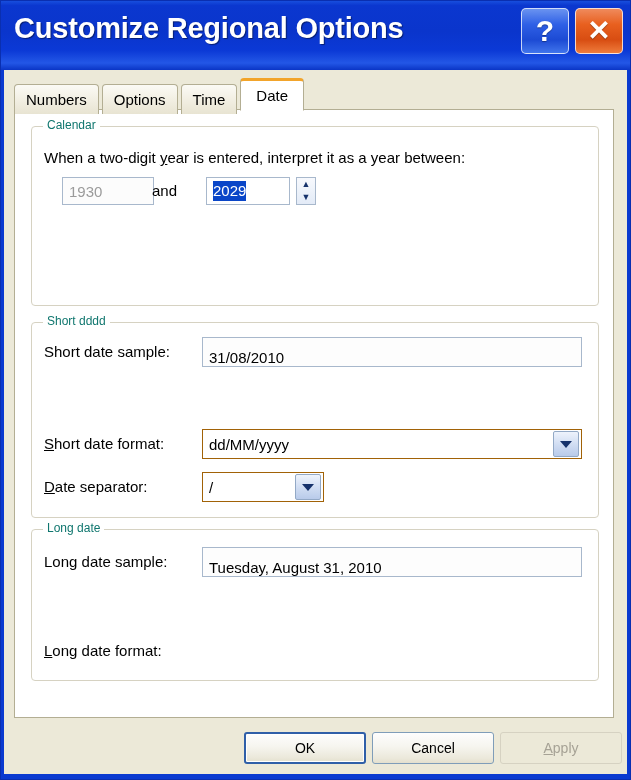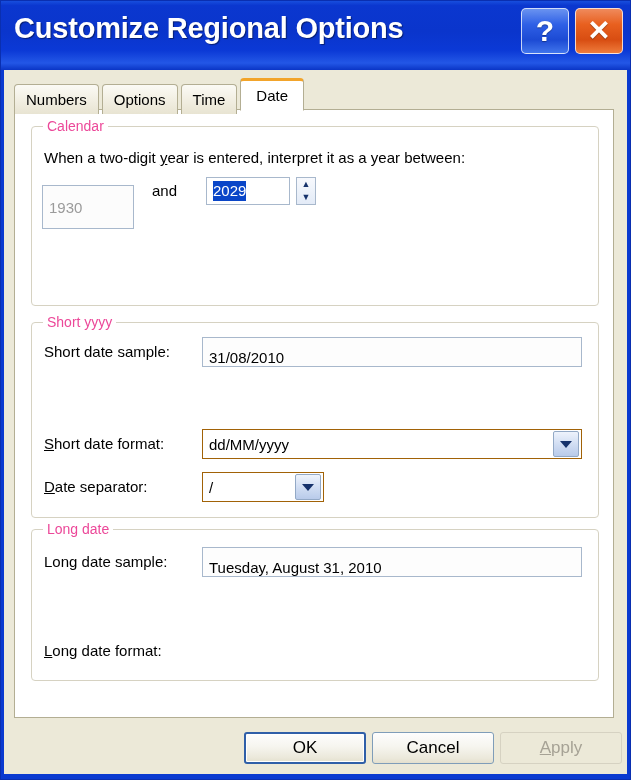--- a/index.html
+++ b/index.html
@@ -151,22 +151,22 @@
     border: 1px solid #d6d2c2;
     border-radius: 4px;
     box-sizing: border-box;
   }
   .group-legend {
     position: absolute;
     top: -9px;
     left: 11px;
     padding: 0 4px;
     background: #ffffff;
-    color: #ec4899;
-    font-size: 14px;
+    color: #0f766e;
+    font-size: 12px;
     white-space: nowrap;
   }
 
   #grp-calendar { left: 16px; top: 16px; width: 568px; height: 180px; }
   #grp-short    { left: 16px; top: 212px; width: 568px; height: 196px; }
   #grp-long     { left: 16px; top: 419px; width: 568px; height: 152px; }
 
   .lbl {
     position: absolute;
     font-size: 15px;
@@ -274,21 +274,21 @@
   .btn {
     position: absolute;
     top: 14px;
     width: 122px;
     height: 32px;
     box-sizing: border-box;
     border: 1px solid #7f9db9;
     border-radius: 3px;
     background: linear-gradient(to bottom, #fdfdfd 0%, #f6f5ef 45%, #ebe8da 85%, #e4e0ce 100%);
     font-family: "Liberation Sans", sans-serif;
-    font-size: 17px;
+    font-size: 14px;
     color: #000000;
     display: flex;
     align-items: center;
     justify-content: center;
     cursor: pointer;
   }
   .btn.default {
     border: 2px solid #2f5fa8;
     box-shadow: inset 0 0 0 1px #ffffff;
   }
@@ -347,38 +347,38 @@
       </div>
     </div>
 
     <div class="tabpage">
 
       <div class="groupbox" id="grp-calendar">
         <div class="group-legend">Calendar</div>
 
         <div class="lbl" style="left:12px; top:22px;"><span>When a two-digit </span><u>y</u><span>ear is entered, interpret it as a year between:</span></div>
 
-        <div class="textbox readonly" style="left:10px; top:50px; width:92px; height:44px;margin-top:8px;">
+        <div class="textbox readonly" style="left:30px; top:50px; width:92px; height:28px;">
           <span>1930</span>
         </div>
 
         <div class="lbl" style="left:120px; top:55px;">and</div>
 
         <div class="textbox" style="left:174px; top:50px; width:84px; height:28px;">
           <span class="sel">2029</span>
         </div>
 
         <div class="spinner" style="left:264px; top:50px;">
           <div class="spin-half">▲</div>
           <div class="spin-half">▼</div>
         </div>
       </div>
 
       <div class="groupbox" id="grp-short">
-        <div class="group-legend">Short yyyy</div>
+        <div class="group-legend">Short dddd</div>
 
         <div class="lbl" style="left:12px; top:20px;">Short date sample:</div>
         <div class="textbox sample" style="left:170px; top:14px; width:380px; height:30px;">
           <span>31/08/2010</span>
         </div>
 
         <div class="lbl" style="left:12px; top:112px;"><u>S</u><span>hort date format:</span></div>
         <div class="combo" style="left:170px; top:106px; width:380px; height:30px;">
           <span class="combo-value">dd/MM/yyyy</span>
           <span class="combo-arrow">

